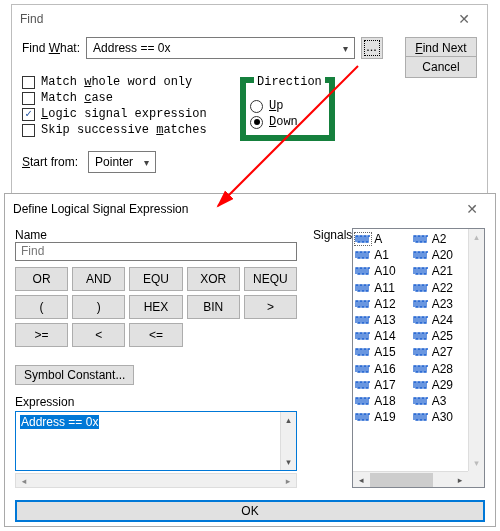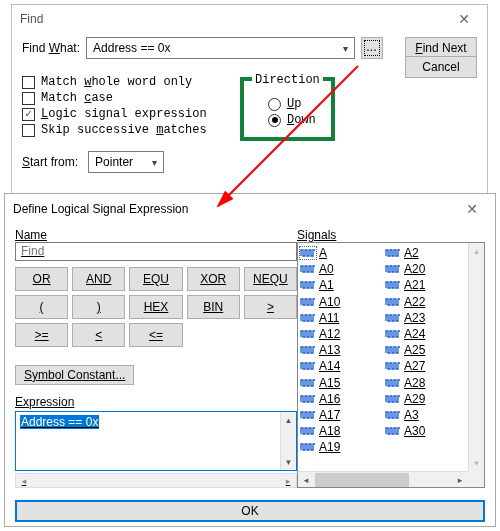--- a/index.html
+++ b/index.html
@@ -52,38 +52,38 @@
     display:flex;align-items:center;justify-content:center;
     padding:0 6px; min-width:72px;
   }
   .chk { display:flex; align-items:center; gap:6px; margin:2px 0;}
   .chkbox {
     width:13px;height:13px;border:1px solid #333;background:#fff;
     display:flex;align-items:center;justify-content:center;
   }
   .chkbox.checked::after{content:"✓";font-size:11px;line-height:11px;color:#1a4b9b;}
   .groupbox {
-    border:4px solid #15803d; position:relative; padding:14px 10px 8px 24px;
+    border:6px solid #15803d; position:relative; padding:14px 10px 8px 4px;
   }
   .groupbox .glabel {
     position:absolute; top:-8px; left:8px; background:#fff; padding:0 3px;
   }
   .radio { display:flex; align-items:center; gap:6px; margin:2px 0;}
   .rcircle {
     width:13px;height:13px;border:1px solid #333;border-radius:50%;
     display:flex;align-items:center;justify-content:center;background:#fff;
   }
   .rcircle.sel::after{content:"";width:6px;height:6px;border-radius:50%;background:#000;}
   .arrow-svg { position:absolute; pointer-events:none; z-index:10; }
 
   .dlg2 { left: 4px; top: 193px; width: 492px; height: 334px; border-color:#a9a9a9; z-index:5; }
   .dlg2 .titlebar { color:#000; height:30px; }
-  .d2body { display:flex; gap:0; padding:4px 10px 8px 10px; height:calc(100% - 60px);text-decoration:underline;}
+  .d2body { display:flex; gap:16px; padding:4px 10px 8px 10px; height:calc(100% - 60px);}
   .leftcol { width: 282px; display:flex; flex-direction:column; }
-  .rightcol { flex:1; display:flex; flex-direction:column; }
+  .rightcol { flex:1; display:flex; flex-direction:row; }
   .txtinput {
     border:1px solid #7a7a7a; background:#fff; height:20px; padding:0 5px;
     color:#777; display:flex; align-items:center;
   }
   .opgrid { display:grid; grid-template-columns: repeat(5, 1fr); gap:4px; margin-top:6px;}
   .opbtn {
     border:1px solid #adadad; background:#e1e1e1; height:24px;
     display:flex;align-items:center;justify-content:center;
   }
   .symbtn {
@@ -210,21 +210,21 @@
         </div>
         <div class="radio">
           <span class="rcircle sel"></span>
           <span><span class="underline-char">D</span><span>own</span></span>
         </div>
       </div>
     </div>
 
     <div class="row" style="gap:10px;margin-top:10px;">
       <span class="lbl"><span class="underline-char">S</span><span>tart from:</span></span>
-      <div class="combo" style="width:76px">
+      <div class="combo" style="width:68px">
         <span>Pointer</span>
         <span class="arrow">▾</span>
       </div>
     </div>
   </div>
 </div>
 
 <div class="dlg dlg2">
   <div class="titlebar">
     <span class="title">Define Logical Signal Expression</span>
@@ -280,29 +280,20 @@
                 </span>
                 <span>A</span>
               </div>
               <div class="sigitem">
                 <span class="sigicon">
                   <svg width="16" height="12" viewBox="0 0 16 12">
                     <rect x="0" y="0" width="16" height="12" fill="#fff"></rect>
                     <path d="M1 9 L1 3 L3 3 L3 9 L5 9 L5 3 L7 3 L7 9 L9 9 L9 3 L11 3 L11 9 L13 9 L13 3 L15 3" fill="none" stroke="#1a5fd0" stroke-width="1.3"></path>
                   </svg>
                 </span>
-                <span>A0</span>
-              </div>
-              <div class="sigitem">
-                <span class="sigicon">
-                  <svg width="16" height="12" viewBox="0 0 16 12">
-                    <rect x="0" y="0" width="16" height="12" fill="#fff"></rect>
-                    <path d="M1 9 L1 3 L3 3 L3 9 L5 9 L5 3 L7 3 L7 9 L9 9 L9 3 L11 3 L11 9 L13 9 L13 3 L15 3" fill="none" stroke="#1a5fd0" stroke-width="1.3"></path>
-                  </svg>
-                </span>
                 <span>A1</span>
               </div>
               <div class="sigitem">
                 <span class="sigicon">
                   <svg width="16" height="12" viewBox="0 0 16 12">
                     <rect x="0" y="0" width="16" height="12" fill="#fff"></rect>
                     <path d="M1 9 L1 3 L3 3 L3 9 L5 9 L5 3 L7 3 L7 9 L9 9 L9 3 L11 3 L11 9 L13 9 L13 3 L15 3" fill="none" stroke="#1a5fd0" stroke-width="1.3"></path>
                   </svg>
                 </span>
                 <span>A10</span>

